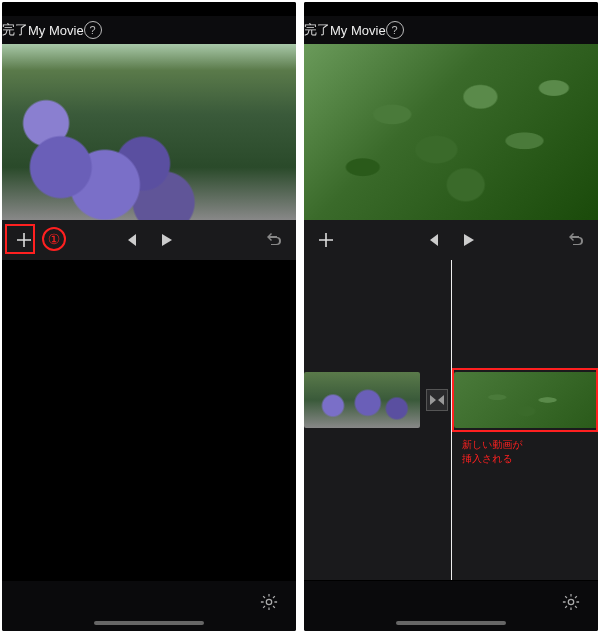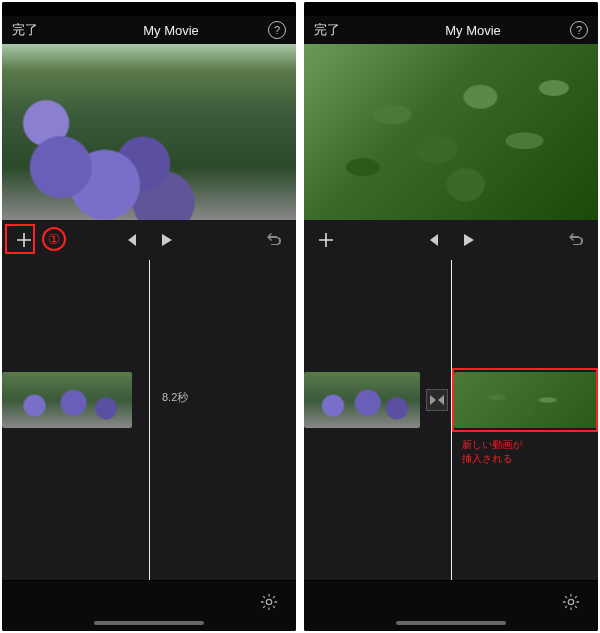--- a/index.html
+++ b/index.html
@@ -22,27 +22,26 @@
     border-radius: 2px;
   }
   .statusbar {
     height: 14px;
     background: #000;
   }
   .topbar {
     height: 28px;
     display: flex;
     align-items: center;
-    justify-content: space-between;
-    padding: 0 10px;
+    padding: 0 0;
     background: #0c0c0e;
     color: #ddd;
     font-size: 13px;
   }
-  .topbar .title { font-weight: 500; color: #eee; margin-left: 36px; }
+  .topbar .title { font-weight: 500; color: #eee; }
   .help-icon {
     width: 18px; height: 18px;
     border: 1.4px solid #bbb;
     border-radius: 50%;
     display: flex; align-items: center; justify-content: center;
     font-size: 11px; color: #bbb;
   }
   .preview {
     width: 100%;
     height: 176px;
@@ -213,25 +212,20 @@
         </svg>
     </div>
     <div class="spacer"></div>
     <div class="icon-btn">
       <svg viewBox="0 0 16 16">
           <path d="M12 4H5l2-2-1-1-4 4 4 4 1-1-2-2h6a3 3 0 010 6H6v1h6a4 4 0 000-8z" fill="#888"></path>
         </svg>
     </div>
   </div>
 
-  <div class="timeline">
-    <div class="playhead"></div>
-    <div class="clip clip-flowers" style="left:0; width:130px;"></div>
-    <div class="clip-duration" style="left:160px;">8.2秒</div>
-  </div>
 
   <div class="bottombar">
     <div class="icon-btn gear">
       <svg viewBox="0 0 20 20">
           <circle cx="10" cy="10" r="3" fill="none" stroke="#aaa" stroke-width="1.4"></circle>
           <path d="M10 1v3M10 16v3M1 10h3M16 10h3M3.5 3.5l2 2M14.5 14.5l2 2M16.5 3.5l-2 2M5.5 14.5l-2 2" stroke="#aaa" stroke-width="1.4"></path>
         </svg>
     </div>
     <div class="home-indicator"></div>
   </div>

